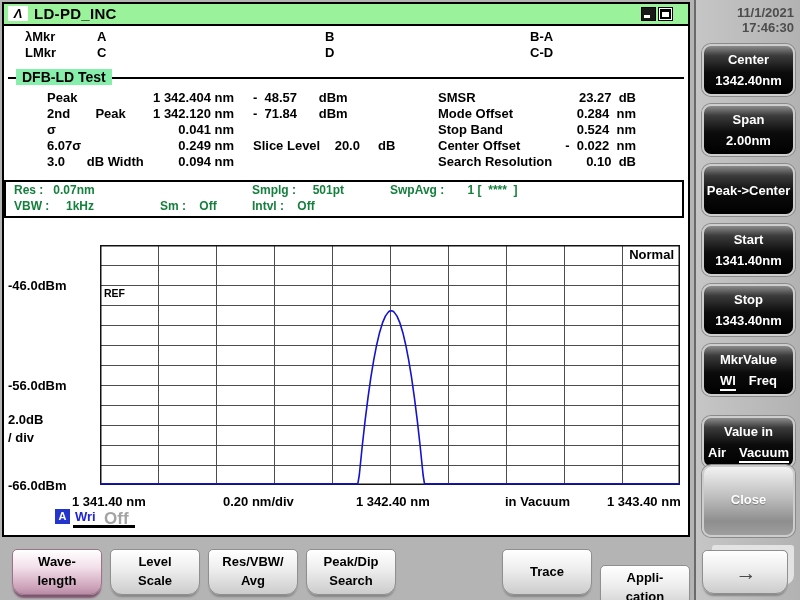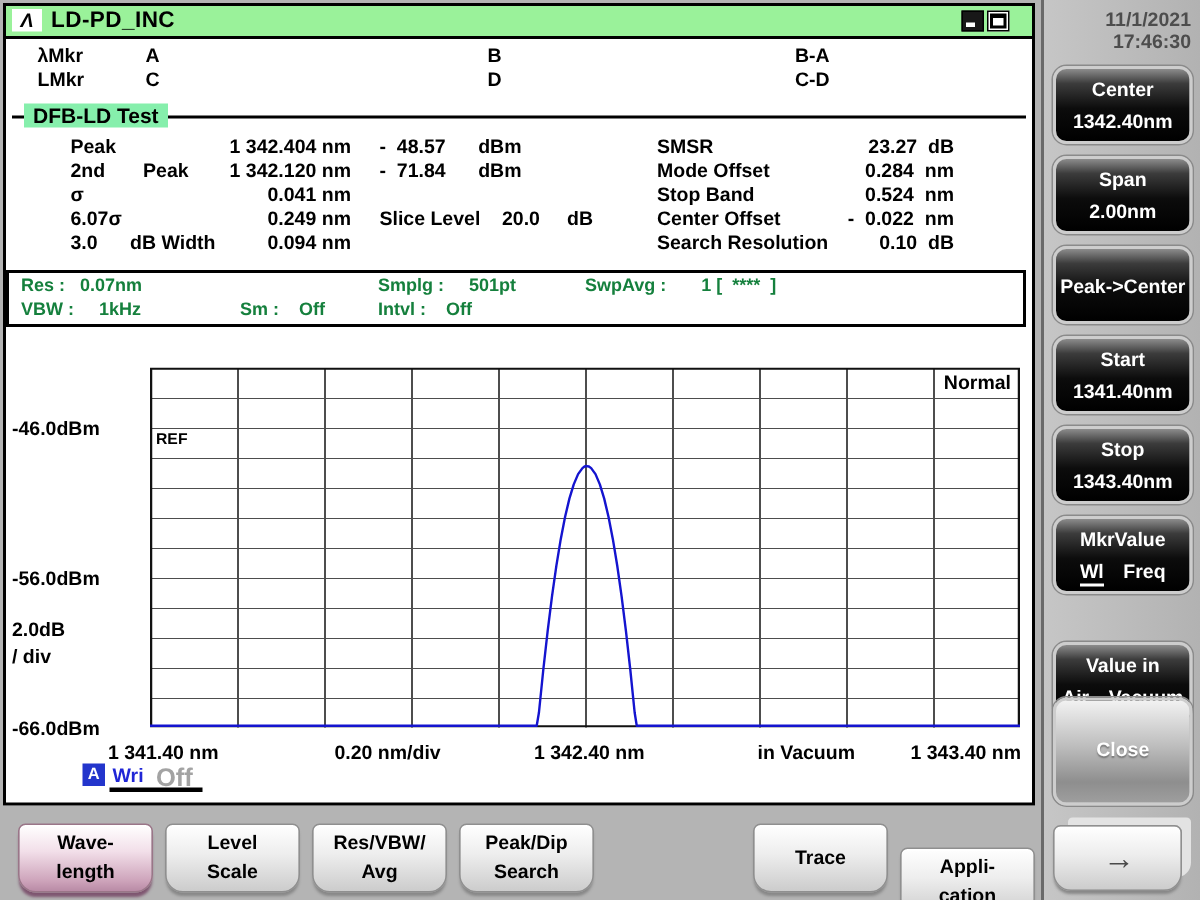--- a/index.html
+++ b/index.html
@@ -235,21 +235,21 @@
       <span class="l1 t">Stop</span>
       <span class="l2 t">1343.40nm</span>
     </div>
     <div class="softkey" style="top:344px;">
       <span class="l1 t">MkrValue</span>
       <span class="opts">
         <span class="uline t">Wl</span>
         <span class="t">Freq</span>
       </span>
     </div>
-    <div class="softkey" style="top:428px;">
+    <div class="softkey" style="top:416px;">
       <span class="l1 t">Value in</span>
       <span class="opts">
         <span class="t">Air</span>
         <span class="uline t">Vacuum</span>
       </span>
     </div>
     <div class="softkey softkey-gray" style="top:465px;height:72px;">
       <span class="single t">Close</span>
     </div>
   </div>

